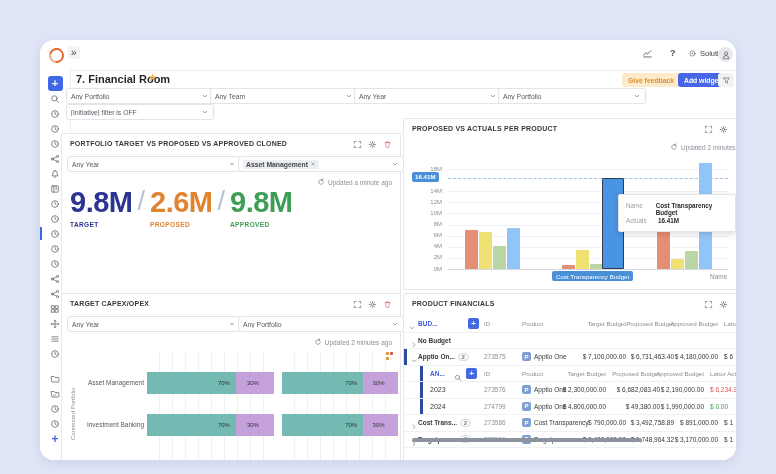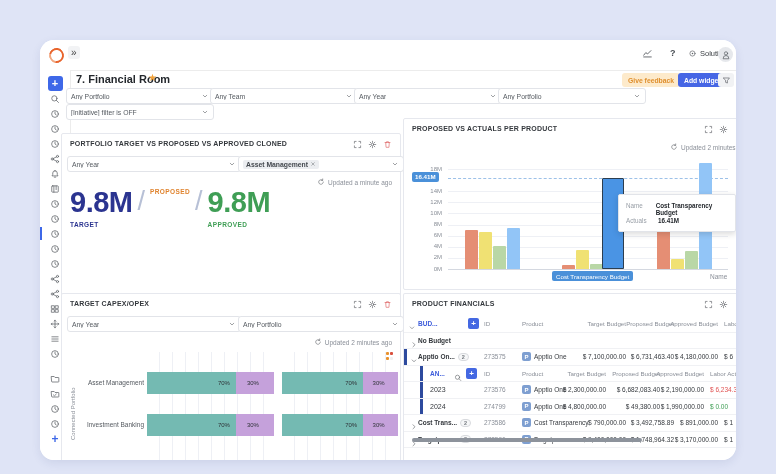--- a/index.html
+++ b/index.html
@@ -344,20 +344,21 @@
             </svg></span>
         <span>Updated a minute ago</span>
       </div>
       <div class="metrics" id="metrics">
           <div class="metric">
             <div class="val" style="color: rgb(43, 52, 144);">9.8M</div>
             <div class="cap" style="color: rgb(43, 52, 144);">TARGET</div>
           </div>
           <span class="slash">/</span>
           <div class="metric">
+            <div class="val" style="color: rgb(224, 132, 47);">2.6M</div>
             <div class="cap" style="color: rgb(224, 132, 47);">PROPOSED</div>
           </div>
           <span class="slash">/</span>
           <div class="metric">
             <div class="val" style="color: rgb(63, 158, 85);">9.8M</div>
             <div class="cap" style="color: rgb(63, 158, 85);">APPROVED</div>
           </div>
         </div>
     </div>
 

